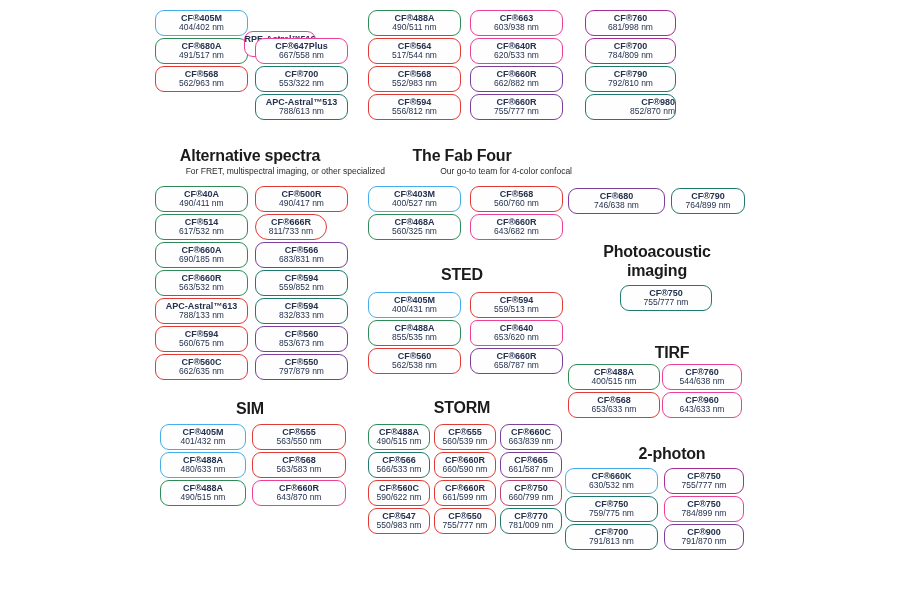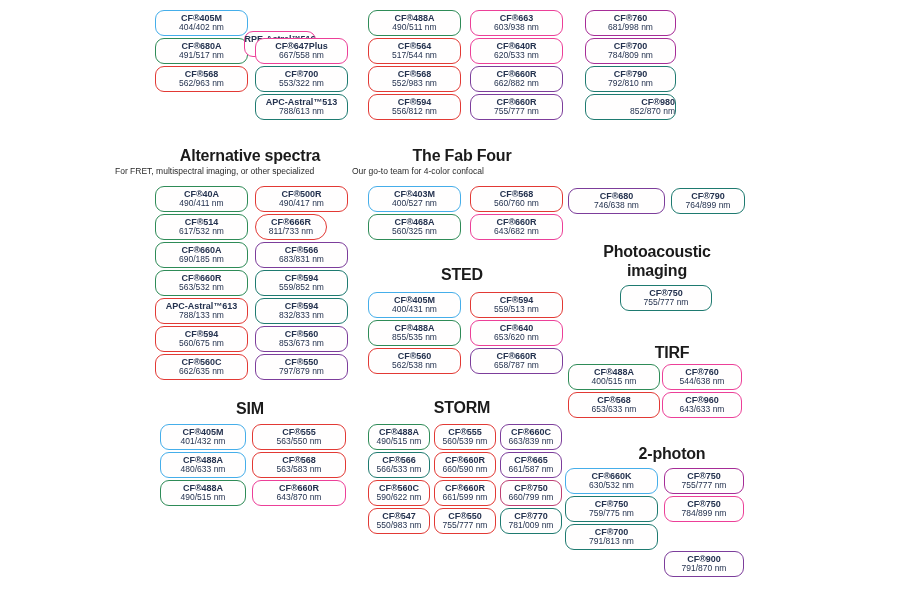--- a/index.html
+++ b/index.html
@@ -43,21 +43,21 @@
     font-weight:bold;
     color:#1b1b1b;
     text-align:center;
     line-height:19px;
     letter-spacing:-0.2px;
   }
   .h-sub{
     position:absolute;
     font-size:8.5px;
     color:#2a2a2a;
-    text-align:left;
+    text-align:right;
   }
 </style>
 </head>
 <body>
 
 <div id="canvas">
   <div class="h-main" style="left:130px;top:146px;width:240px">Alternative spectra</div>
   <div class="h-sub" style="left:115px;top:166px;width:270px">For FRET, multispectral imaging, or other specialized</div>
 
   <div class="h-main" style="left:362px;top:146px;width:200px">The Fab Four</div>
@@ -231,21 +231,21 @@
       <div class="dye-nm">855/535 nm</div>
     </div>
     <div class="dye-box" style="left: 368px; top: 348px; width: 93px; border-color: rgb(226, 57, 52);">
       <div class="dye-name">CF®560</div>
       <div class="dye-nm">562/538 nm</div>
     </div>
     <div class="dye-box" style="left: 470px; top: 292px; width: 93px; border-color: rgb(226, 57, 52);">
       <div class="dye-name">CF®594</div>
       <div class="dye-nm">559/513 nm</div>
     </div>
-    <div class="dye-box" style="left: 470px; top: 320px; width: 93px; border-color: rgb(236, 63, 152);">
+    <div class="dye-box" style="left: 470px; top: 320px; width: 93px; border-color: rgb(236, 63, 152); border-radius: 7px;">
       <div class="dye-name">CF®640</div>
       <div class="dye-nm">653/620 nm</div>
     </div>
     <div class="dye-box" style="left: 470px; top: 348px; width: 93px; border-color: rgb(124, 61, 155);">
       <div class="dye-name">CF®660R</div>
       <div class="dye-nm">658/787 nm</div>
     </div>
     <div class="dye-box" style="left: 568px; top: 188px; width: 97px; border-color: rgb(124, 61, 155);">
       <div class="dye-name">CF®680</div>
       <div class="dye-nm">746/638 nm</div>
@@ -359,17 +359,17 @@
       <div class="dye-nm">791/813 nm</div>
     </div>
     <div class="dye-box" style="left: 664px; top: 468px; width: 80px; border-color: rgb(166, 44, 151);">
       <div class="dye-name">CF®750</div>
       <div class="dye-nm">755/777 nm</div>
     </div>
     <div class="dye-box" style="left: 664px; top: 496px; width: 80px; border-color: rgb(236, 63, 152);">
       <div class="dye-name">CF®750</div>
       <div class="dye-nm">784/899 nm</div>
     </div>
-    <div class="dye-box" style="left: 664px; top: 524px; width: 80px; border-color: rgb(124, 61, 155); margin-top: 27px;">
+    <div class="dye-box" style="left: 664px; top: 524px; width: 80px; border-color: rgb(124, 61, 155);">
       <div class="dye-name">CF®900</div>
       <div class="dye-nm">791/870 nm</div>
     </div>
   </div>
 
 </body></html>

